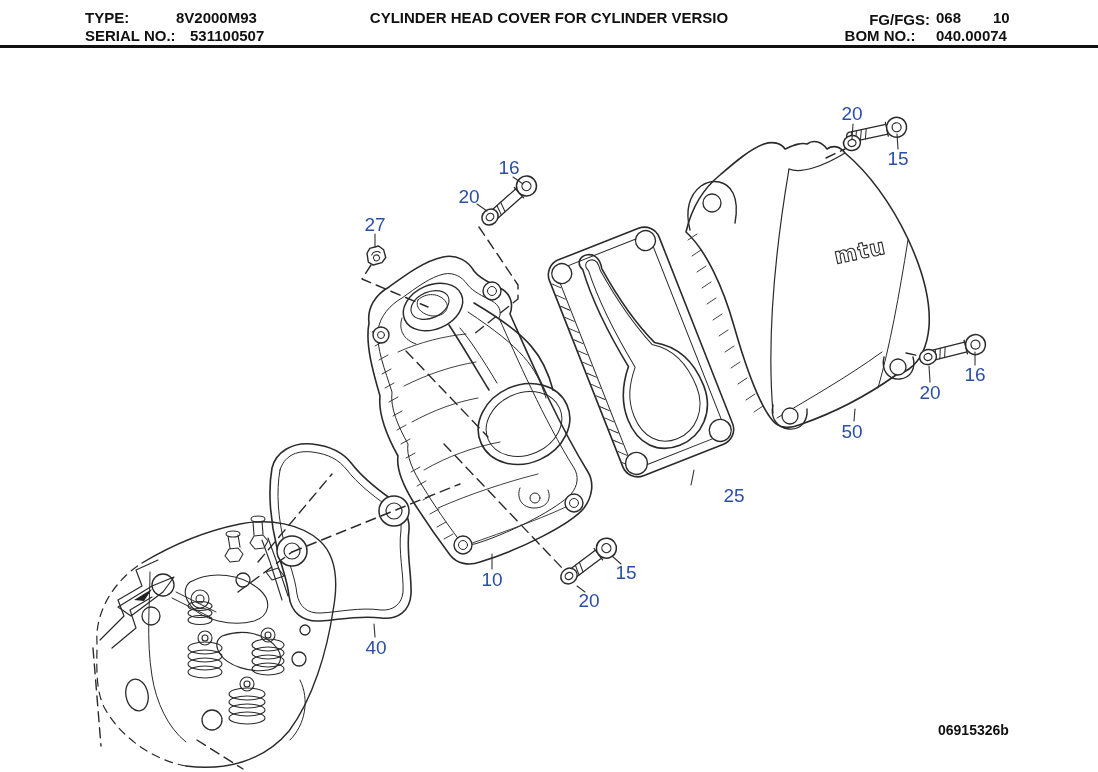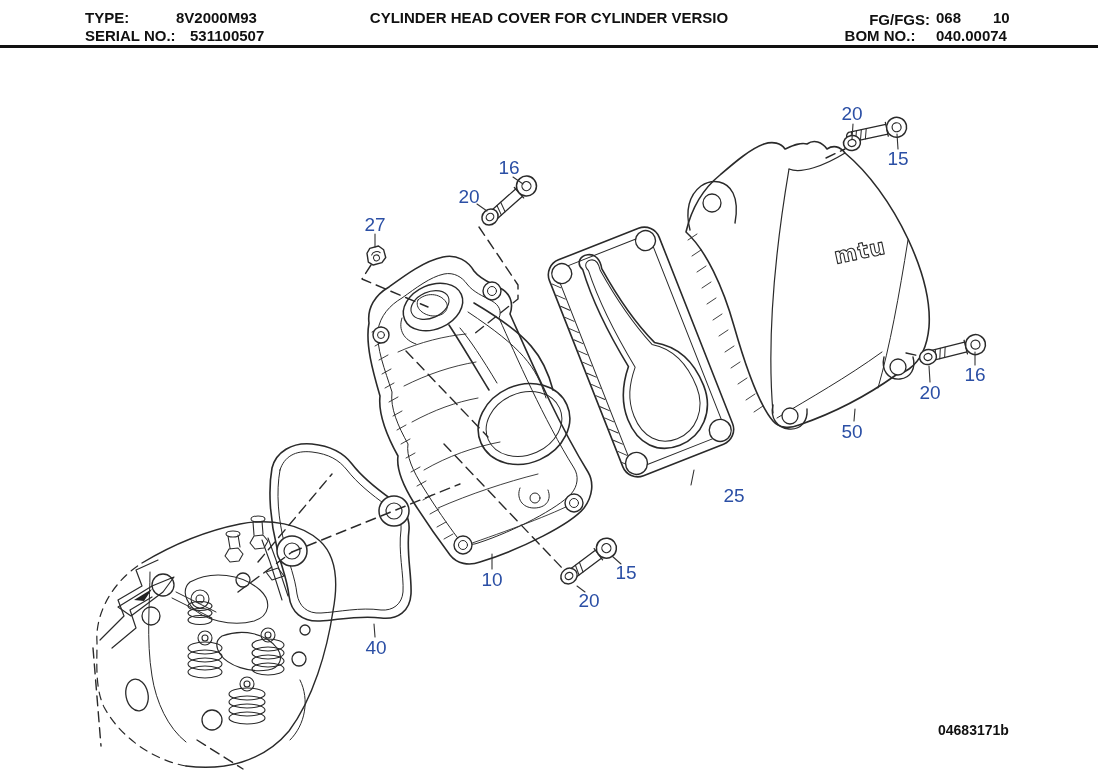--- a/index.html
+++ b/index.html
@@ -244,13 +244,13 @@
     <div class="callout" style="left: 975px; top: 374px;">16</div>
     <div class="callout" style="left: 930px; top: 392px;">20</div>
     <div class="callout" style="left: 852px; top: 431px;">50</div>
     <div class="callout" style="left: 690px; top: 495px; margin-left: 44px;">25</div>
     <div class="callout" style="left: 492px; top: 579px;">10</div>
     <div class="callout" style="left: 626px; top: 572px;">15</div>
     <div class="callout" style="left: 589px; top: 600px;">20</div>
     <div class="callout" style="left: 376px; top: 647px; text-align: right;">40</div>
   </div>
 
-<div id="drawing-number">04683171b</div>
+<div id="drawing-number">06915326b</div>
 
 </body></html>

